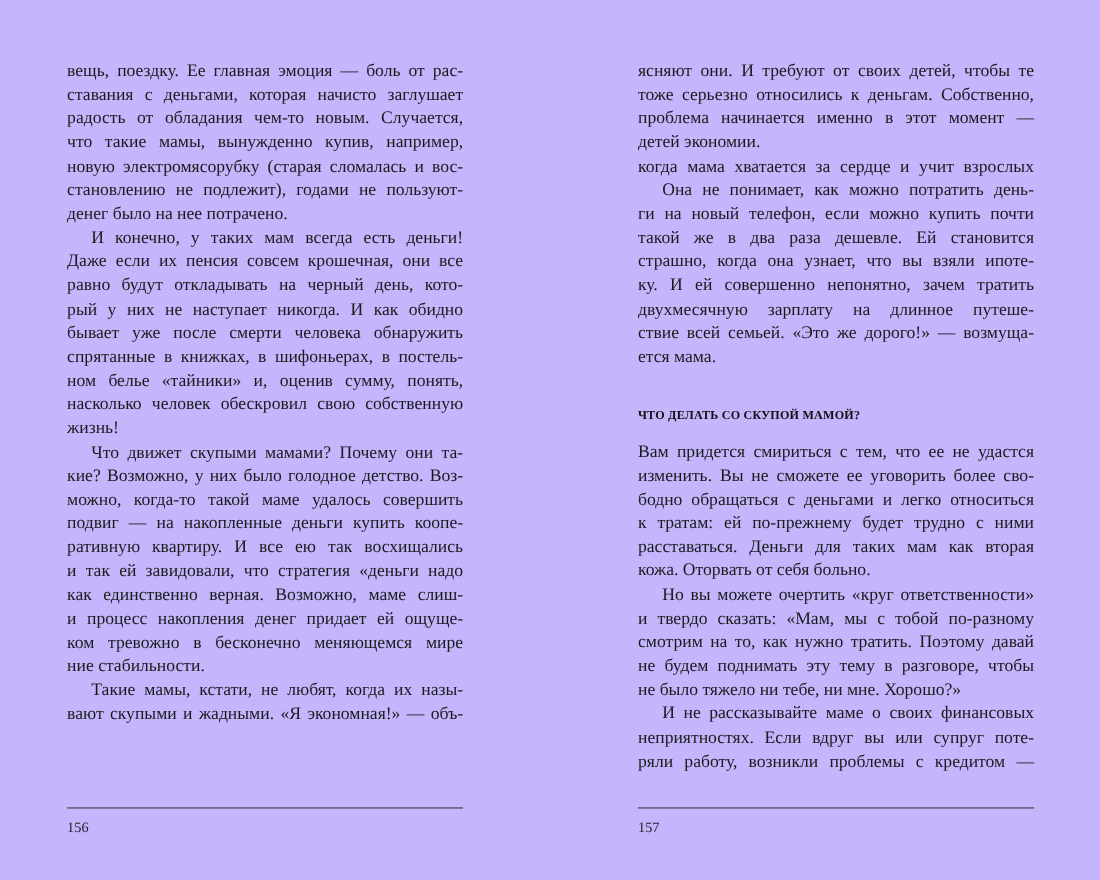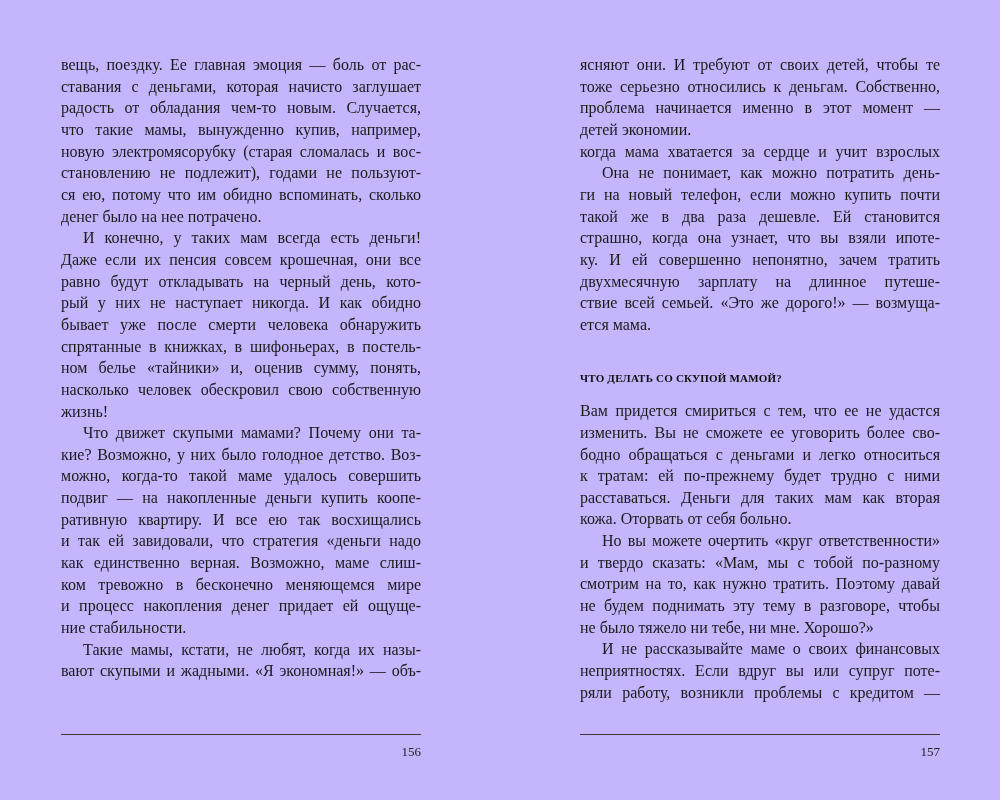--- a/index.html
+++ b/index.html
@@ -52,39 +52,38 @@
     width: 360px;
   }
   .footer.left  { left: 61px; }
   .footer.right { left: 580px; }
   .footer-rule {
     height: 1px;
     background: #3a3a3a;
   }
   .page-number {
     margin-top: 9px;
-    text-align: right;
+    text-align: left;
     font-size: 13px;
     color: #222222;
   }
 </style>
 </head>
 <body>
 
 <div class="spread">
 
   <div class="page-text left">
       <div class="para">
         <div class="line">вещь, поездку. Ее главная эмоция — боль от рас-</div>
         <div class="line">ставания с деньгами, которая начисто заглушает</div>
         <div class="line">радость от обладания чем-то новым. Случается,</div>
         <div class="line">что такие мамы, вынужденно купив, например,</div>
         <div class="line">новую электромясорубку (старая сломалась и вос-</div>
         <div class="line">становлению не подлежит), годами не пользуют-</div>
-        <div class="line">ся ею, потому что им обидно вспоминать, сколько</div>
         <div class="line last">денег было на нее потрачено.</div>
       </div>
       <div class="para">
         <div class="line indent">И конечно, у таких мам всегда есть деньги!</div>
         <div class="line">Даже если их пенсия совсем крошечная, они все</div>
         <div class="line">равно будут откладывать на черный день, кото-</div>
         <div class="line">рый у них не наступает никогда. И как обидно</div>
         <div class="line">бывает уже после смерти человека обнаружить</div>
         <div class="line">спрятанные в книжках, в шифоньерах, в постель-</div>
         <div class="line">ном белье «тайники» и, оценив сумму, понять,</div>
@@ -92,22 +91,22 @@
         <div class="line last">жизнь!</div>
       </div>
       <div class="para">
         <div class="line indent">Что движет скупыми мамами? Почему они та-</div>
         <div class="line">кие? Возможно, у них было голодное детство. Воз-</div>
         <div class="line">можно, когда-то такой маме удалось совершить</div>
         <div class="line">подвиг — на накопленные деньги купить коопе-</div>
         <div class="line">ративную квартиру. И все ею так восхищались</div>
         <div class="line">и так ей завидовали, что стратегия «деньги надо</div>
         <div class="line">как единственно верная. Возможно, маме слиш-</div>
+        <div class="line">и процесс накопления денег придает ей ощуще-</div>
         <div class="line">ком тревожно в бесконечно меняющемся мире</div>
-        <div class="line">и процесс накопления денег придает ей ощуще-</div>
         <div class="line last">ние стабильности.</div>
       </div>
       <div class="para">
         <div class="line indent">Такие мамы, кстати, не любят, когда их назы-</div>
         <div class="line">вают скупыми и жадными. «Я экономная!» — объ-</div>
       </div>
     </div>
 
   <div class="page-text right">
       <div class="para">

